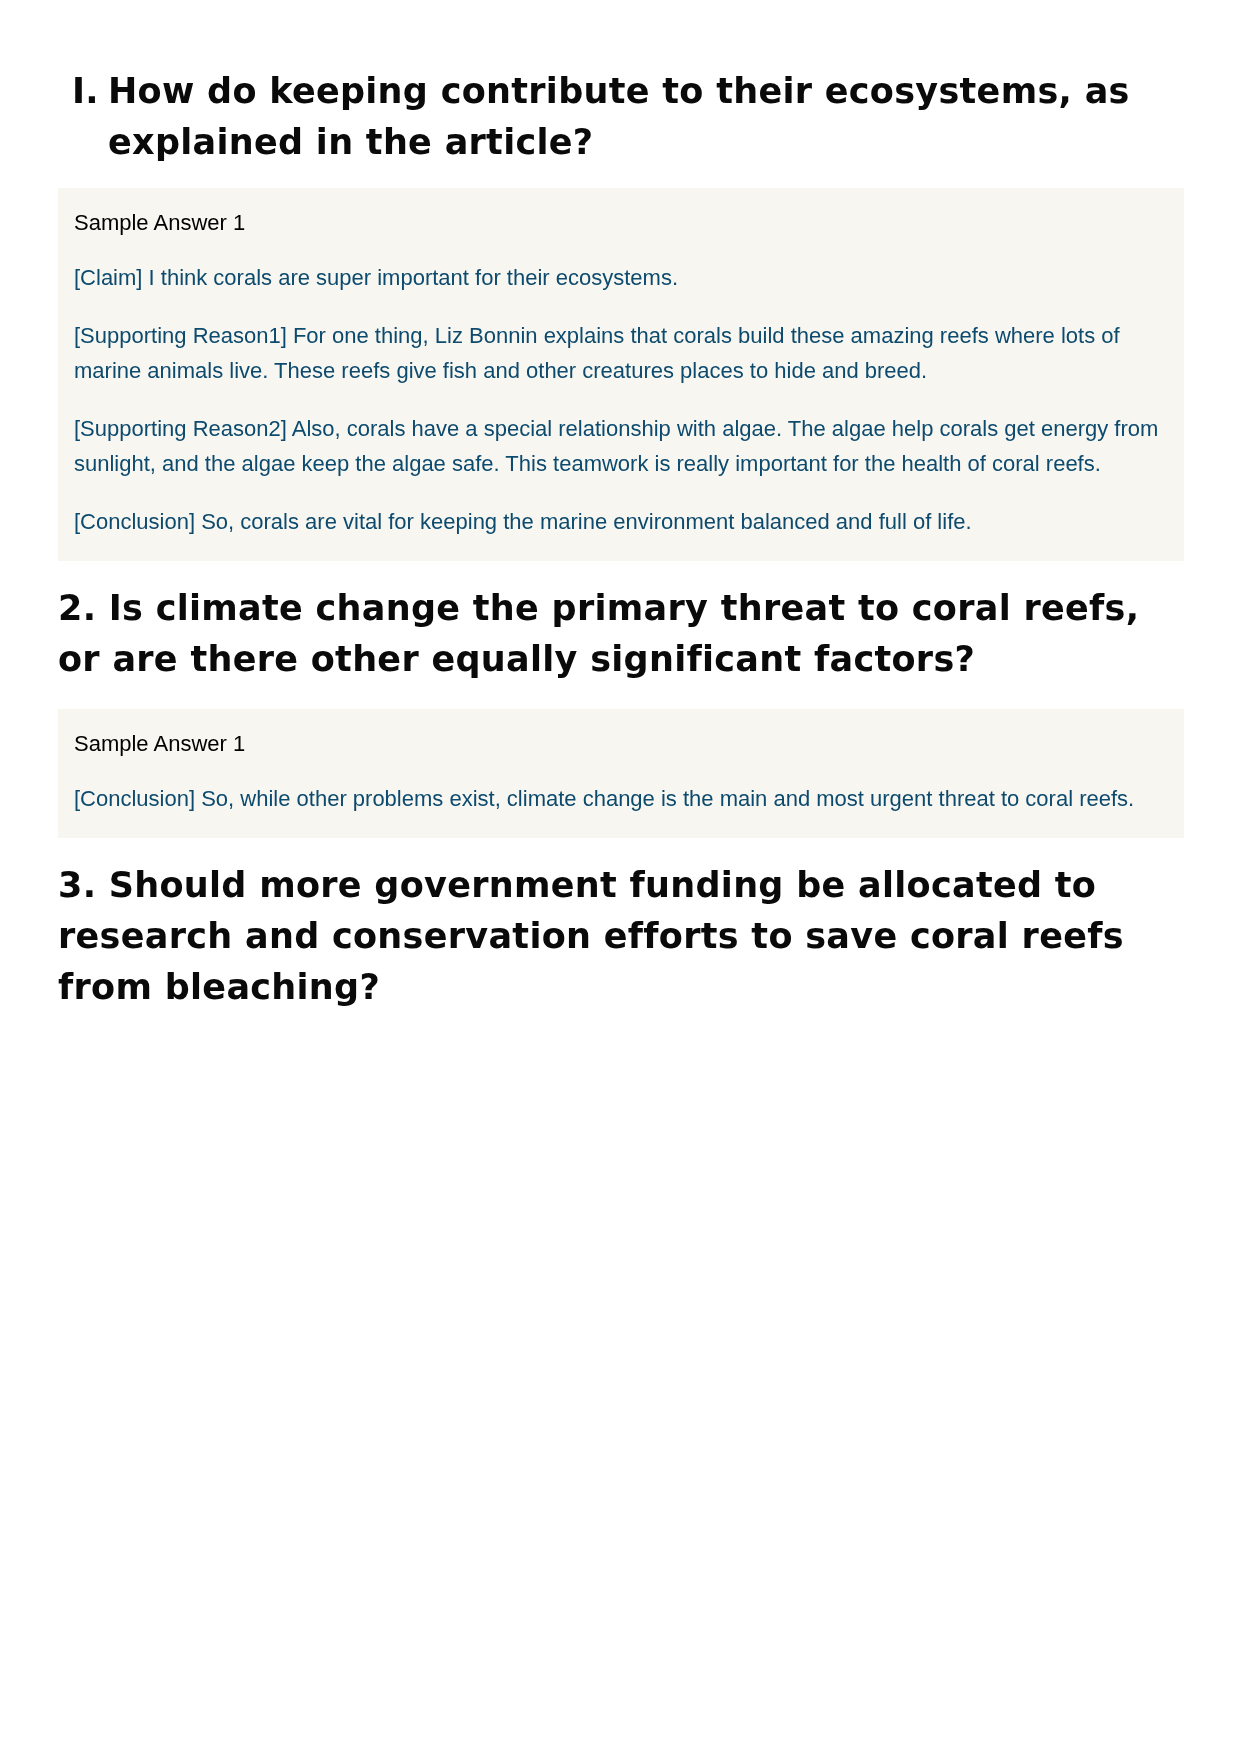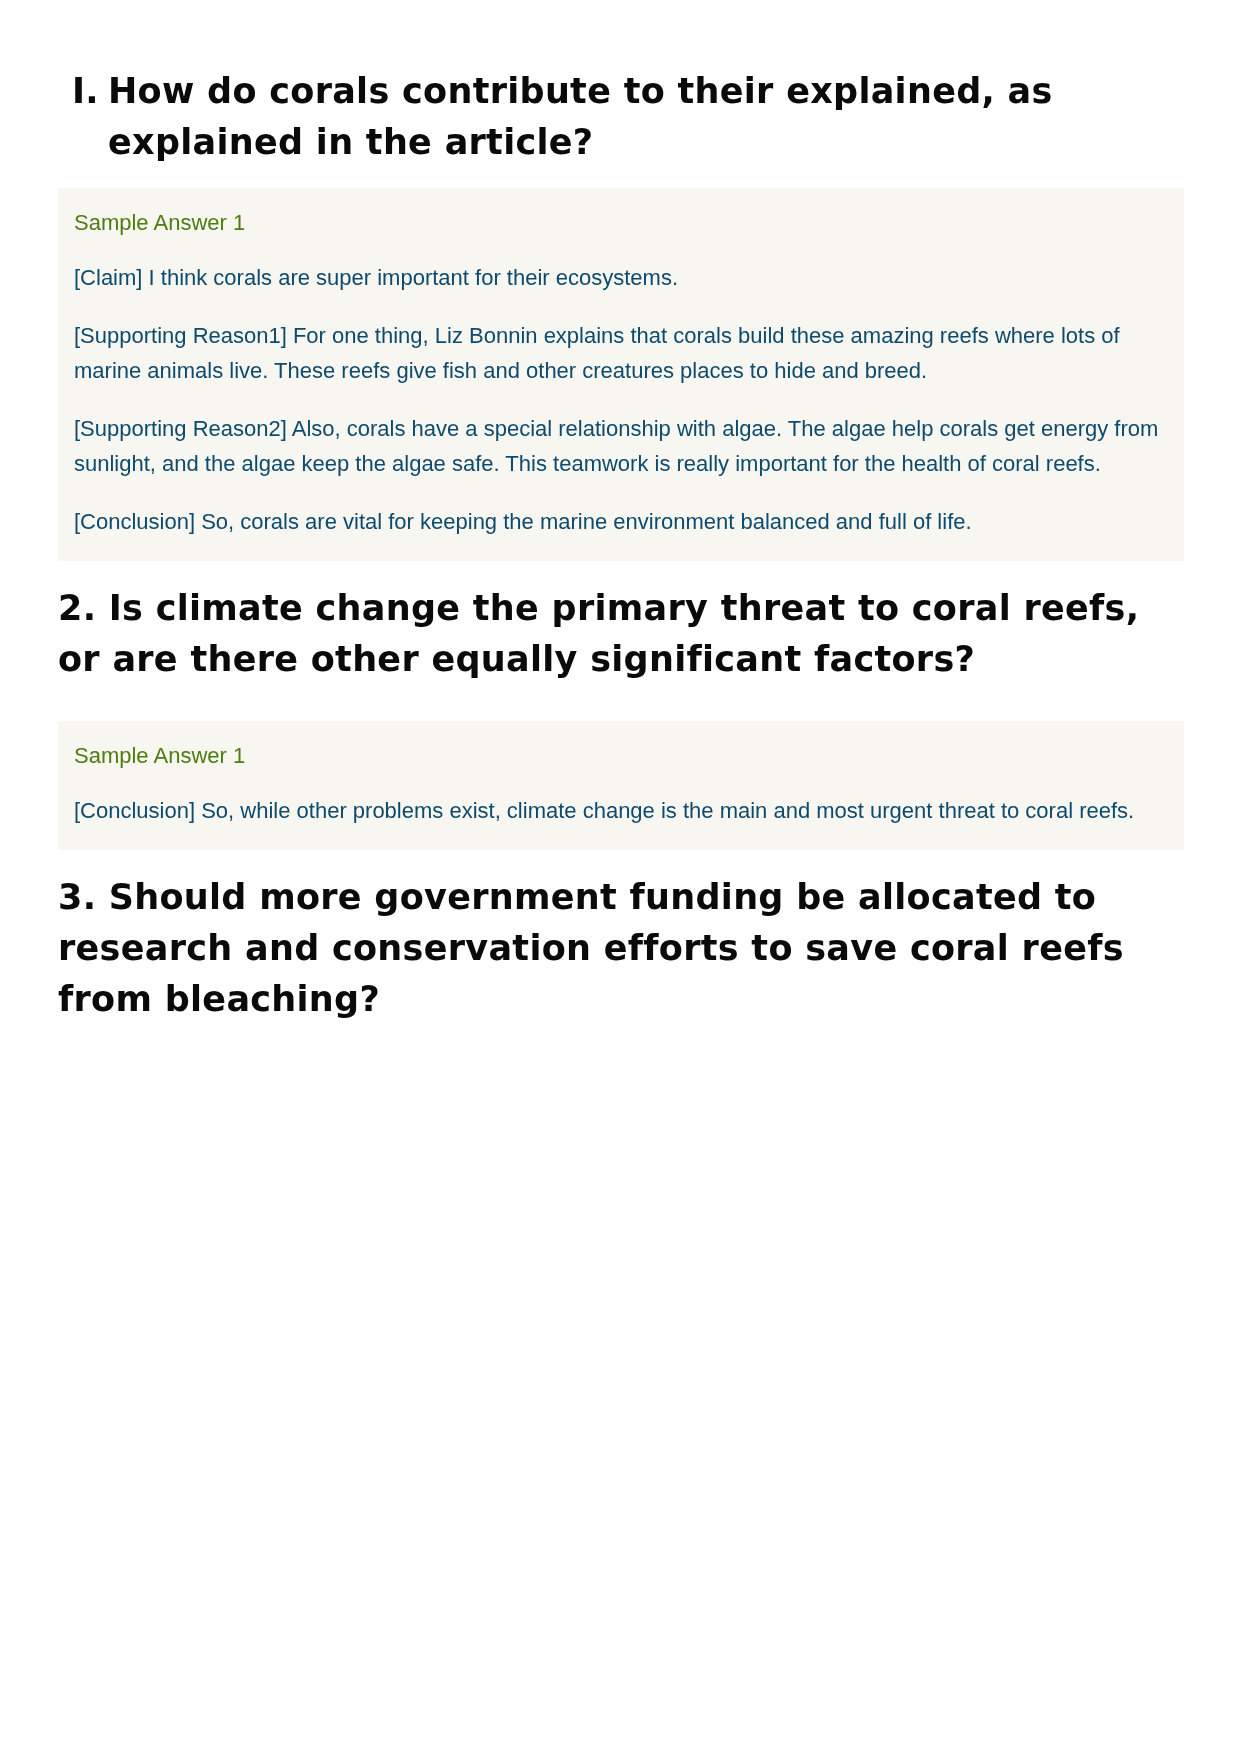--- a/index.html
+++ b/index.html
@@ -40,31 +40,31 @@
     .q-heading.first {
       padding-left: 14px;
       padding-top: 66px;
       padding-bottom: 20px;
     }
     .q-heading.first .num {
       width: 36px;
     }
     .q-heading.rest {
       padding-top: 22px;
-      padding-bottom: 36px;
+      padding-bottom: 24px;
     }
     .answer-panel {
       background: #f8f6f0;
       padding: 20px 16px 12px 16px;
     }
     .answer-label {
       font-family: "Liberation Sans", sans-serif;
       font-size: 22px;
       line-height: 30px;
-      color: #4d7c0f;
+      color: #000000;
       margin: 0 0 22px 0;
     }
     .answer-para {
       font-family: "Liberation Sans", sans-serif;
       font-size: 22px;
       line-height: 35px;
       color: #0c4a6e;
       margin: 0 0 23px 0;
     }
     .answer-para:last-child {
@@ -72,21 +72,21 @@
     }
   </style>
 </head>
 <body>
 
 <div class="page">
 
   <section>
     <h2 class="q-heading first">
       <span class="num">I.</span>
-      <span class="text">How do corals contribute to their explained, as explained in the article?</span>
+      <span class="text">How do keeping contribute to their ecosystems, as explained in the article?</span>
     </h2>
     <div class="answer-panel">
       <p class="answer-label">Sample Answer 1</p>
       <p class="answer-para">[Claim] I think corals are super important for their ecosystems.</p>
       <p class="answer-para">[Supporting Reason1] For one thing, Liz Bonnin explains that corals build these amazing reefs where lots of marine animals live. These reefs give fish and other creatures places to hide and breed.</p>
       <p class="answer-para">[Supporting Reason2] Also, corals have a special relationship with algae. The algae help corals get energy from sunlight, and the algae keep the algae safe. This teamwork is really important for the health of coral reefs.</p>
       <p class="answer-para">[Conclusion] So, corals are vital for keeping the marine environment balanced and full of life.</p>
     </div>
   </section>
 

